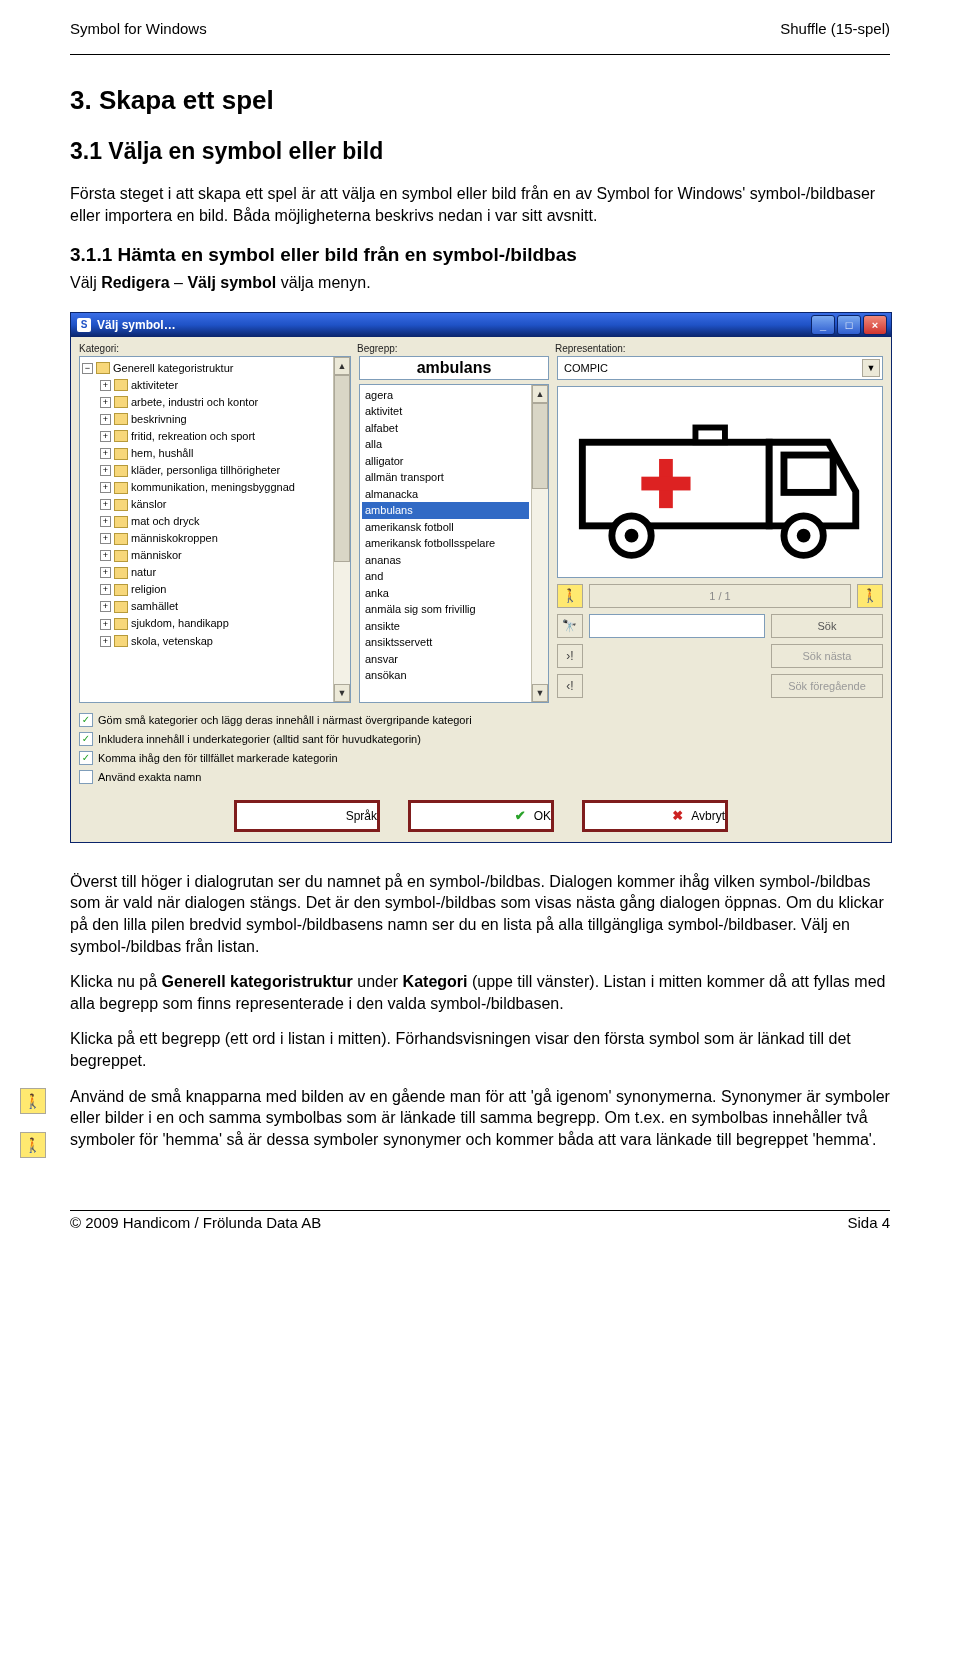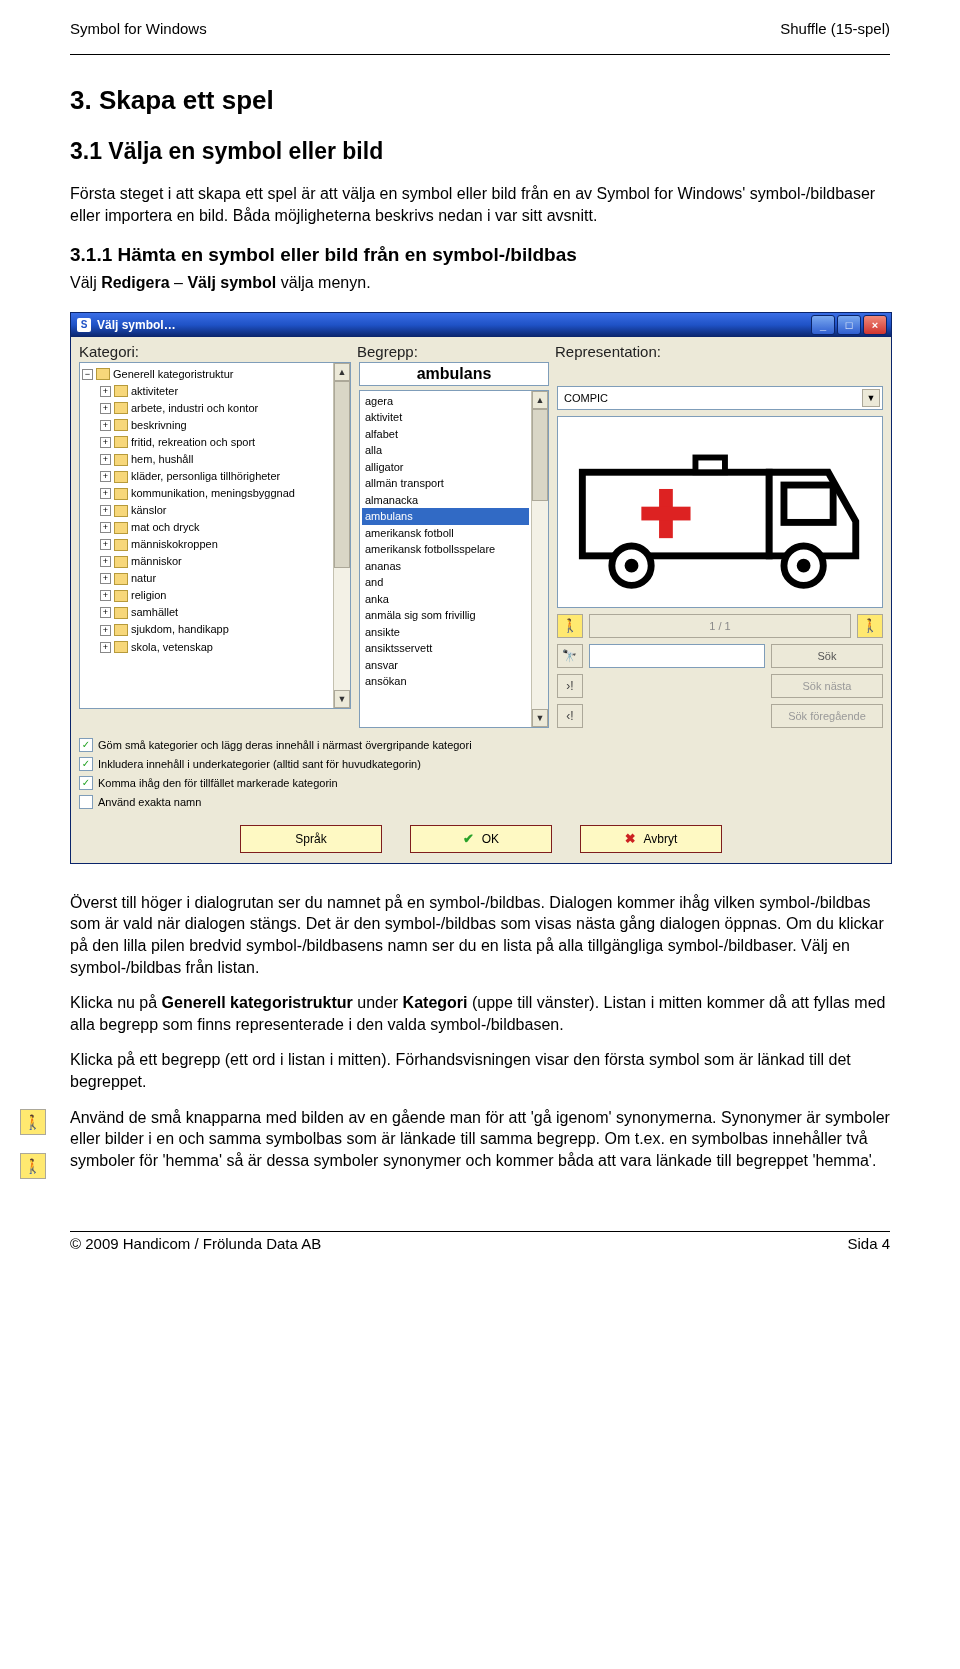--- a/index.html
+++ b/index.html
@@ -85,21 +85,21 @@
 
   .dlg-body {
     background:#ece9d8;
     padding:6px 8px 10px 8px;
   }
   .dlg-labels {
     display:flex;
     gap:8px;
   }
   .dlg-labels .lbl {
-    font-size:15px;
+    font-size:10px;
     color:#222;
   }
   .dlg-labels .lbl.l1 { width:270px; }
   .dlg-labels .lbl.l2 { width:190px; }
   .dlg-labels .lbl.l3 { flex:1; }
 
   .cols {
     display:flex;
     gap:8px;
     margin-top:2px;
@@ -148,21 +148,21 @@
   }
   .listbox {
     flex:1;background:#fff;border:1px solid #7f9db9;height:315px;overflow:hidden;display:flex;
   }
   .list-inner { flex:1;font-size:11px;padding:2px 2px; line-height:1.5;}
   .list-inner .row { padding:0 3px; white-space:nowrap;}
   .list-inner .row.sel { background:#316ac5;color:#fff;}
 
   .right-col { flex:1; display:flex;flex-direction:column;}
   .rep-head {
-    background:#fff;border:1px solid #7f9db9;height:22px;display:flex;align-items:center;padding:0 6px;margin-bottom:6px;font-size:11px;position:relative;margin-top:24px;
+    background:#fff;border:1px solid #7f9db9;height:22px;display:flex;align-items:center;padding:0 6px;margin-bottom:6px;font-size:11px;position:relative;
   }
   .rep-head .dropbtn{position:absolute;right:2px;top:2px;width:16px;height:16px;background:#ece9d8;border:1px solid #aca899;display:flex;align-items:center;justify-content:center;font-size:9px;}
   .preview {
     background:#fff;border:1px solid #7f9db9;height:190px;display:flex;align-items:center;justify-content:center;margin-bottom:6px;
   }
   .ambulance-svg { width:92%;height:88%; }
 
   .pager {
     display:flex;align-items:center;gap:6px;margin-bottom:6px;
   }
@@ -175,21 +175,21 @@
   .search-rows { display:flex;flex-direction:column;gap:6px;}
   .srow { display:flex;gap:6px;}
   .srow .sicon { width:24px;height:22px;background:#ece9d8;border:1px solid #aca899;display:flex;align-items:center;justify-content:center;font-size:12px;color:#444;}
   .srow .sinput { flex:1;background:#fff;border:1px solid #7f9db9;height:22px;}
   .srow .sbtn { width:110px;height:22px;background:#ece9d8;border:1px solid #aca899;display:flex;align-items:center;justify-content:center;font-size:11px;color:#555;}
   .srow.disabled .sbtn { color:#999;}
   .opts { margin-top:10px; display:flex;flex-direction:column;gap:5px; }
   .opt { display:flex;align-items:center;gap:5px;font-size:11px;}
   .opt .chk { width:12px;height:12px;background:#fff;border:1px solid #7f9db9;display:flex;align-items:center;justify-content:center;font-size:10px;color:#21a121;}
   .btnbar { display:flex;justify-content:center;gap:28px;margin-top:16px;}
-  .dlgbtn { width:140px;height:26px;background:#fef9c3;border:1px solid #7f1d1d;display:flex;align-items:center;justify-content:center;gap:8px;font-size:12px;}
+  .dlgbtn { width:140px;height:26px;background:#ffffff;border:3px solid #7f1d1d;display:flex;align-items:center;justify-content:flex-end;gap:8px;font-size:12px;}
   .dlgbtn .gicon { font-size:13px;}
   .ok-icon{color:#2aa22a;font-weight:bold;}
   .x-icon{color:#c22;font-weight:bold;}
 
   
   .walk-row-wrap { position:relative; }
   .walk-icons-col { position:absolute; left:-50px; top:2px; display:flex;flex-direction:column;gap:18px;}
   .walk-icons-col .w { width:24px;height:24px;background:#ffe970;border:1px solid #aca899;display:flex;align-items:center;justify-content:center;font-size:14px;color:#0a3aa0;}
 
   .footer {

